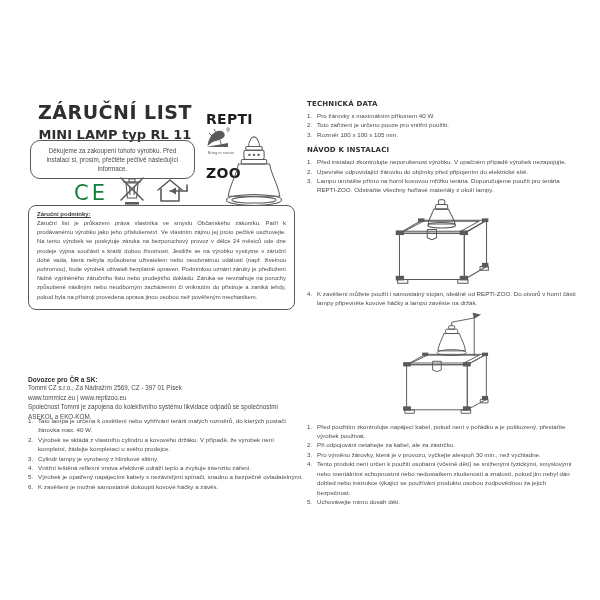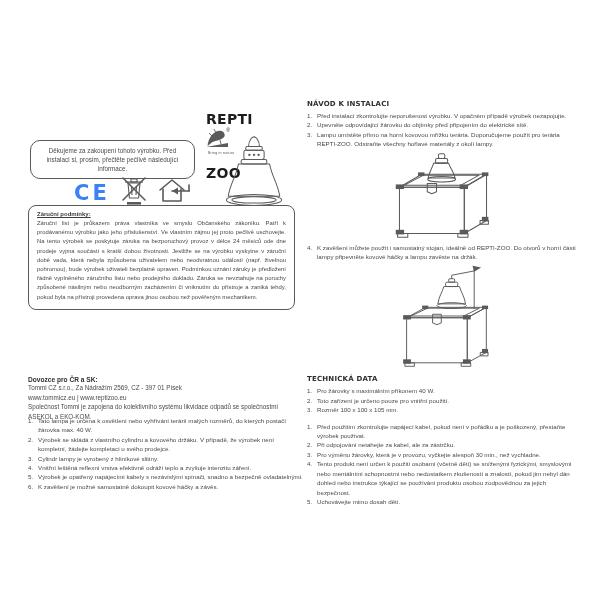--- a/index.html
+++ b/index.html
@@ -25,21 +25,21 @@
 
   
   .logo { position:absolute; left:206px; top:103px; width:100px; height:32px; display:flex; align-items:flex-start;flex-direction:column; }
   .logo .word { font-family:"DejaVu Sans", sans-serif; font-weight:bold; font-size:14px; color:#1d1d1d; letter-spacing:.3px; padding-top:8px; }
   .logo .mid { position:relative; width:22px; height:30px; }
   .logo .tagline { position:absolute; left:2px; top:24px; font-size:3.6px; color:#555; letter-spacing:.2px; white-space:nowrap; }
   .logo .reg { position:absolute; right:-2px; top:0; font-size:5px; color:#1d1d1d; }
 
   
   .cert-icons { position:absolute; left:74px; top:177px; display:flex; align-items:center; gap:11px; height:32px; }
-  .ce-text { font-family:"DejaVu Sans", sans-serif; font-size:21px; font-weight:bold; letter-spacing:3px; color:#3b82f6; }
+  .ce-text { font-family:"DejaVu Sans", sans-serif; font-size:21px; font-weight:normal; letter-spacing:3px; color:#15803d; }
 
   
   .fig { position:absolute; }
   .fig svg { display:block; }
   .stroke { fill:none; stroke:#5a5a5a; stroke-width:1.6; stroke-linejoin:round; stroke-linecap:round; }
   .stroke-thin { fill:none; stroke:#5a5a5a; stroke-width:1.1; stroke-linejoin:round; }
   .fill-dark { fill:#5a5a5a; stroke:none; }
 
   
   .warranty-box { position:absolute; left:28px; top:205px; width:267px; border:1px solid #5a5a5a;
@@ -59,20 +59,24 @@
   .right-col { position:absolute; left:307px; top:100px; width:272px; }
   .right-col section { margin-bottom:7px; }
   .fig-center { margin:3px auto 3px auto; }
 
 </style>
 </head>
 <body>
 
 <div class="page">
 
+  <div class="title-block">
+    <h1>ZÁRUČNÍ LIST</h1>
+    <h2>MINI LAMP typ RL 11</h2>
+  </div>
 
   <div class="logo">
     <span class="word">REPTI</span>
     <span class="mid">
       <svg width="22" height="30" viewBox="0 0 22 30">
         <path class="fill-dark" d="M2,16 C4,8 10,3 15,4 C19,5 20,9 17,11 C13,14 8,13 4,17 C2,19 1,19 2,16 Z"></path>
         <path class="fill-dark" d="M0,20 L22,20 L22,16 Z"></path>
         <circle class="fill-dark" cx="16" cy="6" r="1.4"></circle>
         <path class="stroke-thin" style="stroke-width:.9" d="M6,9 L3,6 M10,6 L8,2 M14,13 L15,17"></path>
       </svg>
@@ -145,20 +149,29 @@
         <li>Cylindr lampy je vyrobený z hliníkové slitiny.</li>
         <li>Vnitřní leštěná reflexní vrstva efektivně odráží teplo a zvyšuje intenzitu záření.</li>
         <li>Výrobek je opatřený napájecími kabely s nezávislými spínači, snadno a bezpečně ovladatelnými.</li>
         <li>K zavěšení je možné samostatně dokoupit kovové háčky a závěs.</li>
       </ol>
   </div>
 
   <div class="right-col">
 
     <section>
+      <div class="sec-title">TECHNICKÁ DATA</div>
+      <ol>
+          <li>Pro žárovky s maximálním příkonem 40 W.</li>
+          <li>Toto zařízení je určeno pouze pro vnitřní použití.</li>
+          <li>Rozměr 100 x 100 x 105 mm.</li>
+        </ol>
+    </section>
+
+    <section>
       <div class="sec-title">NÁVOD K INSTALACI</div>
       <ol>
           <li>Před instalací zkontrolujte neporušenost výrobku. V opačném případě výrobek nezapojujte.</li>
           <li>Upevněte odpovídající žárovku do objímky před připojením do elektrické sítě.</li>
           <li>Lampu umístěte přímo na horní kovovou mřížku terária. Doporučujeme použít pro terária REPTI-ZOO. Odstraňte všechny hořlavé materiály z okolí lampy.</li>
         </ol>
 
       <div class="fig fig-center" style="position:static; width:126px;">
         <svg width="126" height="88" viewBox="0 0 130 95">
 
@@ -221,29 +234,20 @@
           <rect class="fill-dark" x="115" y="98" width="7" height="5"></rect>
 
           <rect class="stroke-thin" x="26" y="114" width="11" height="4"></rect>
           <rect class="stroke-thin" x="91" y="114" width="11" height="4"></rect>
           <rect class="stroke-thin" x="113" y="102" width="9" height="4"></rect>
         </svg>
       </div>
     </section>
 
     <section>
-      <div class="sec-title">TECHNICKÁ DATA</div>
-      <ol>
-          <li>Pro žárovky s maximálním příkonem 40 W.</li>
-          <li>Toto zařízení je určeno pouze pro vnitřní použití.</li>
-          <li>Rozměr 100 x 100 x 105 mm.</li>
-        </ol>
-    </section>
-
-    <section>
       <ol>
           <li>Před použitím zkontrolujte napájecí kabel, pokud není v pořádku a je poškozený, přestaňte výrobek používat.</li>
           <li>Při odpojování netahejte za kabel, ale za zástrčku.</li>
           <li>Pro výměnu žárovky, která je v provozu, vyčkejte alespoň 30 min., než vychladne.</li>
           <li>Tento produkt není určen k použití osobami (včetně dětí) se sníženými fyzickými, smyslovými nebo mentálními schopnostmi nebo nedostatkem zkušeností a znalostí, pokud jim nebyl dán dohled nebo instrukce týkající se používání produktu osobou zodpovědnou za jejich bezpečnost.</li>
           <li>Uchovávejte mimo dosah dětí.</li>
         </ol>
     </section>
 
   </div>

